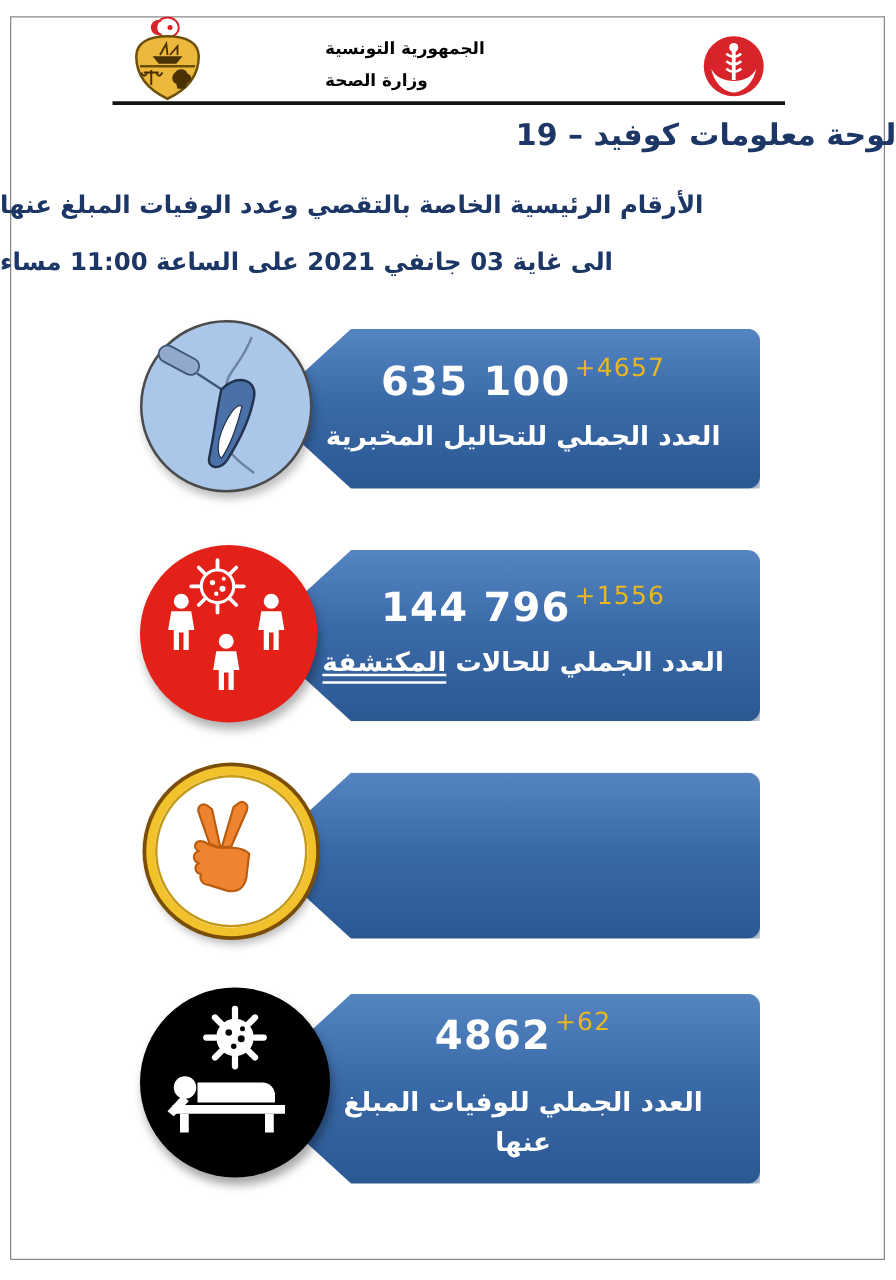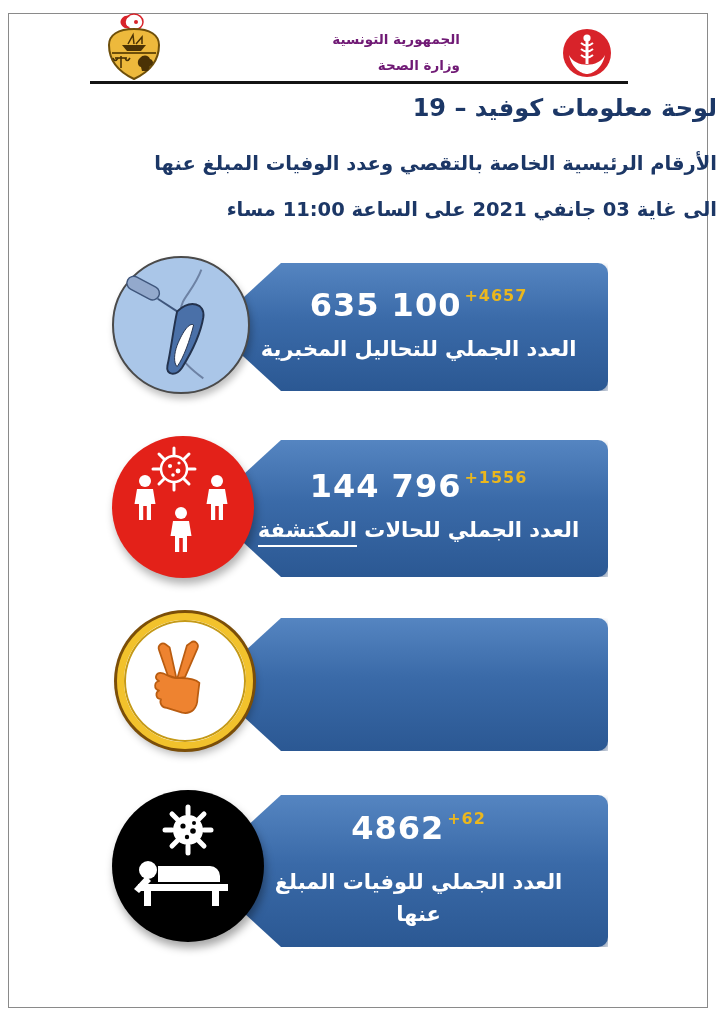--- a/index.html
+++ b/index.html
@@ -4,28 +4,28 @@
 <style>
   html,body{margin:0;padding:0;}
   body{
     width:717px;height:1024px;position:relative;background:#fff;overflow:hidden;
     font-family:"DejaVu Sans",sans-serif;
   }
   .frame{position:absolute;left:8px;top:13px;width:698px;height:993px;border:1.5px solid #8a8a8a;}
 
   
   .coat{position:absolute;left:96px;top:13px;width:76px;height:68px;}
-  .hdr-text{position:absolute;left:260px;top:26px;width:200px;text-align:right;
-    color:#701a75;font-weight:bold;font-size:13.5px;line-height:26px;}
+  .hdr-text{position:absolute;left:260px;top:26px;width:200px;text-align:left;
+    color:#000000;font-weight:bold;font-size:13.5px;line-height:26px;}
   .moh-logo{position:absolute;left:562px;top:28px;width:50px;height:50px;}
   .divider{position:absolute;left:90px;top:81px;width:538px;height:3px;background:#141414;}
 
   .title{position:absolute;left:0;top:94px;width:717px;text-align:right;
     color:#1c3766;font-weight:bold;font-size:24px;direction:rtl;}
-  .sub{position:absolute;left:0;width:717px;text-align:right;color:#1c3766;
+  .sub{position:absolute;left:0;width:717px;text-align:left;color:#1c3766;
     font-weight:bold;font-size:19.5px;direction:rtl;}
   .sub1{top:152px;}
   .sub2{top:198px;}
 
   
   .banner{
     position:absolute;left:233px;width:375px;
     background:linear-gradient(180deg,#5585c1 0%,#3a6aa8 45%,#2b5893 100%);
     clip-path:polygon(48px 0,100% 0,100% 100%,48px 100%,0 calc(100% - 44px),0 44px);
     border-radius:0 10px 10px 0;
@@ -33,24 +33,24 @@
     direction:rtl;color:#fff;text-align:center;z-index:1;
     filter:drop-shadow(2px 4px 3px rgba(70,95,135,.55));
     padding:0 10px 0 6px;box-sizing:border-box;
   }
   .banner.b1{top:263px;height:128px;}
   .banner.b2{top:440px;height:137px;}
   .banner.b3{top:618px;height:133px;}
   .banner.b4{top:795px;height:152px;gap:11px;}
 
   .num{direction:ltr;font-size:32px;font-weight:bold;line-height:1.05;letter-spacing:1px;}
-  .num sup{font-size:16px;font-weight:bold;color:#eab71e;line-height:0;margin-left:3px;
+  .num sup{font-size:20px;font-weight:normal;color:#eab71e;line-height:0;margin-left:3px;
     position:relative;top:-3px;}
   .lbl{font-size:21px;font-weight:bold;margin-top:11px;line-height:1.5;}
-  .lbl .u{border-bottom:2.5px solid #fff;padding-bottom:3px;}
+  .lbl .u{border-bottom:2.5px solid #fff;padding-bottom:3px;text-decoration:underline;}
   .banner.b4 .lbl{max-width:300px;}
 
   
   .badge{position:absolute;border-radius:50%;z-index:2;
     display:flex;align-items:center;justify-content:center;}
   .badge svg{display:block;}
   .badge.c1{left:112px;top:256px;width:134px;height:134px;background:#aac6e8;
     border:2px solid #4a4a4a;box-shadow:2px 5px 7px rgba(0,0,0,.25);}
   .badge.c2{left:112px;top:436px;width:142px;height:142px;background:#e32119;
     box-shadow:2px 6px 8px rgba(0,0,0,.3);}

